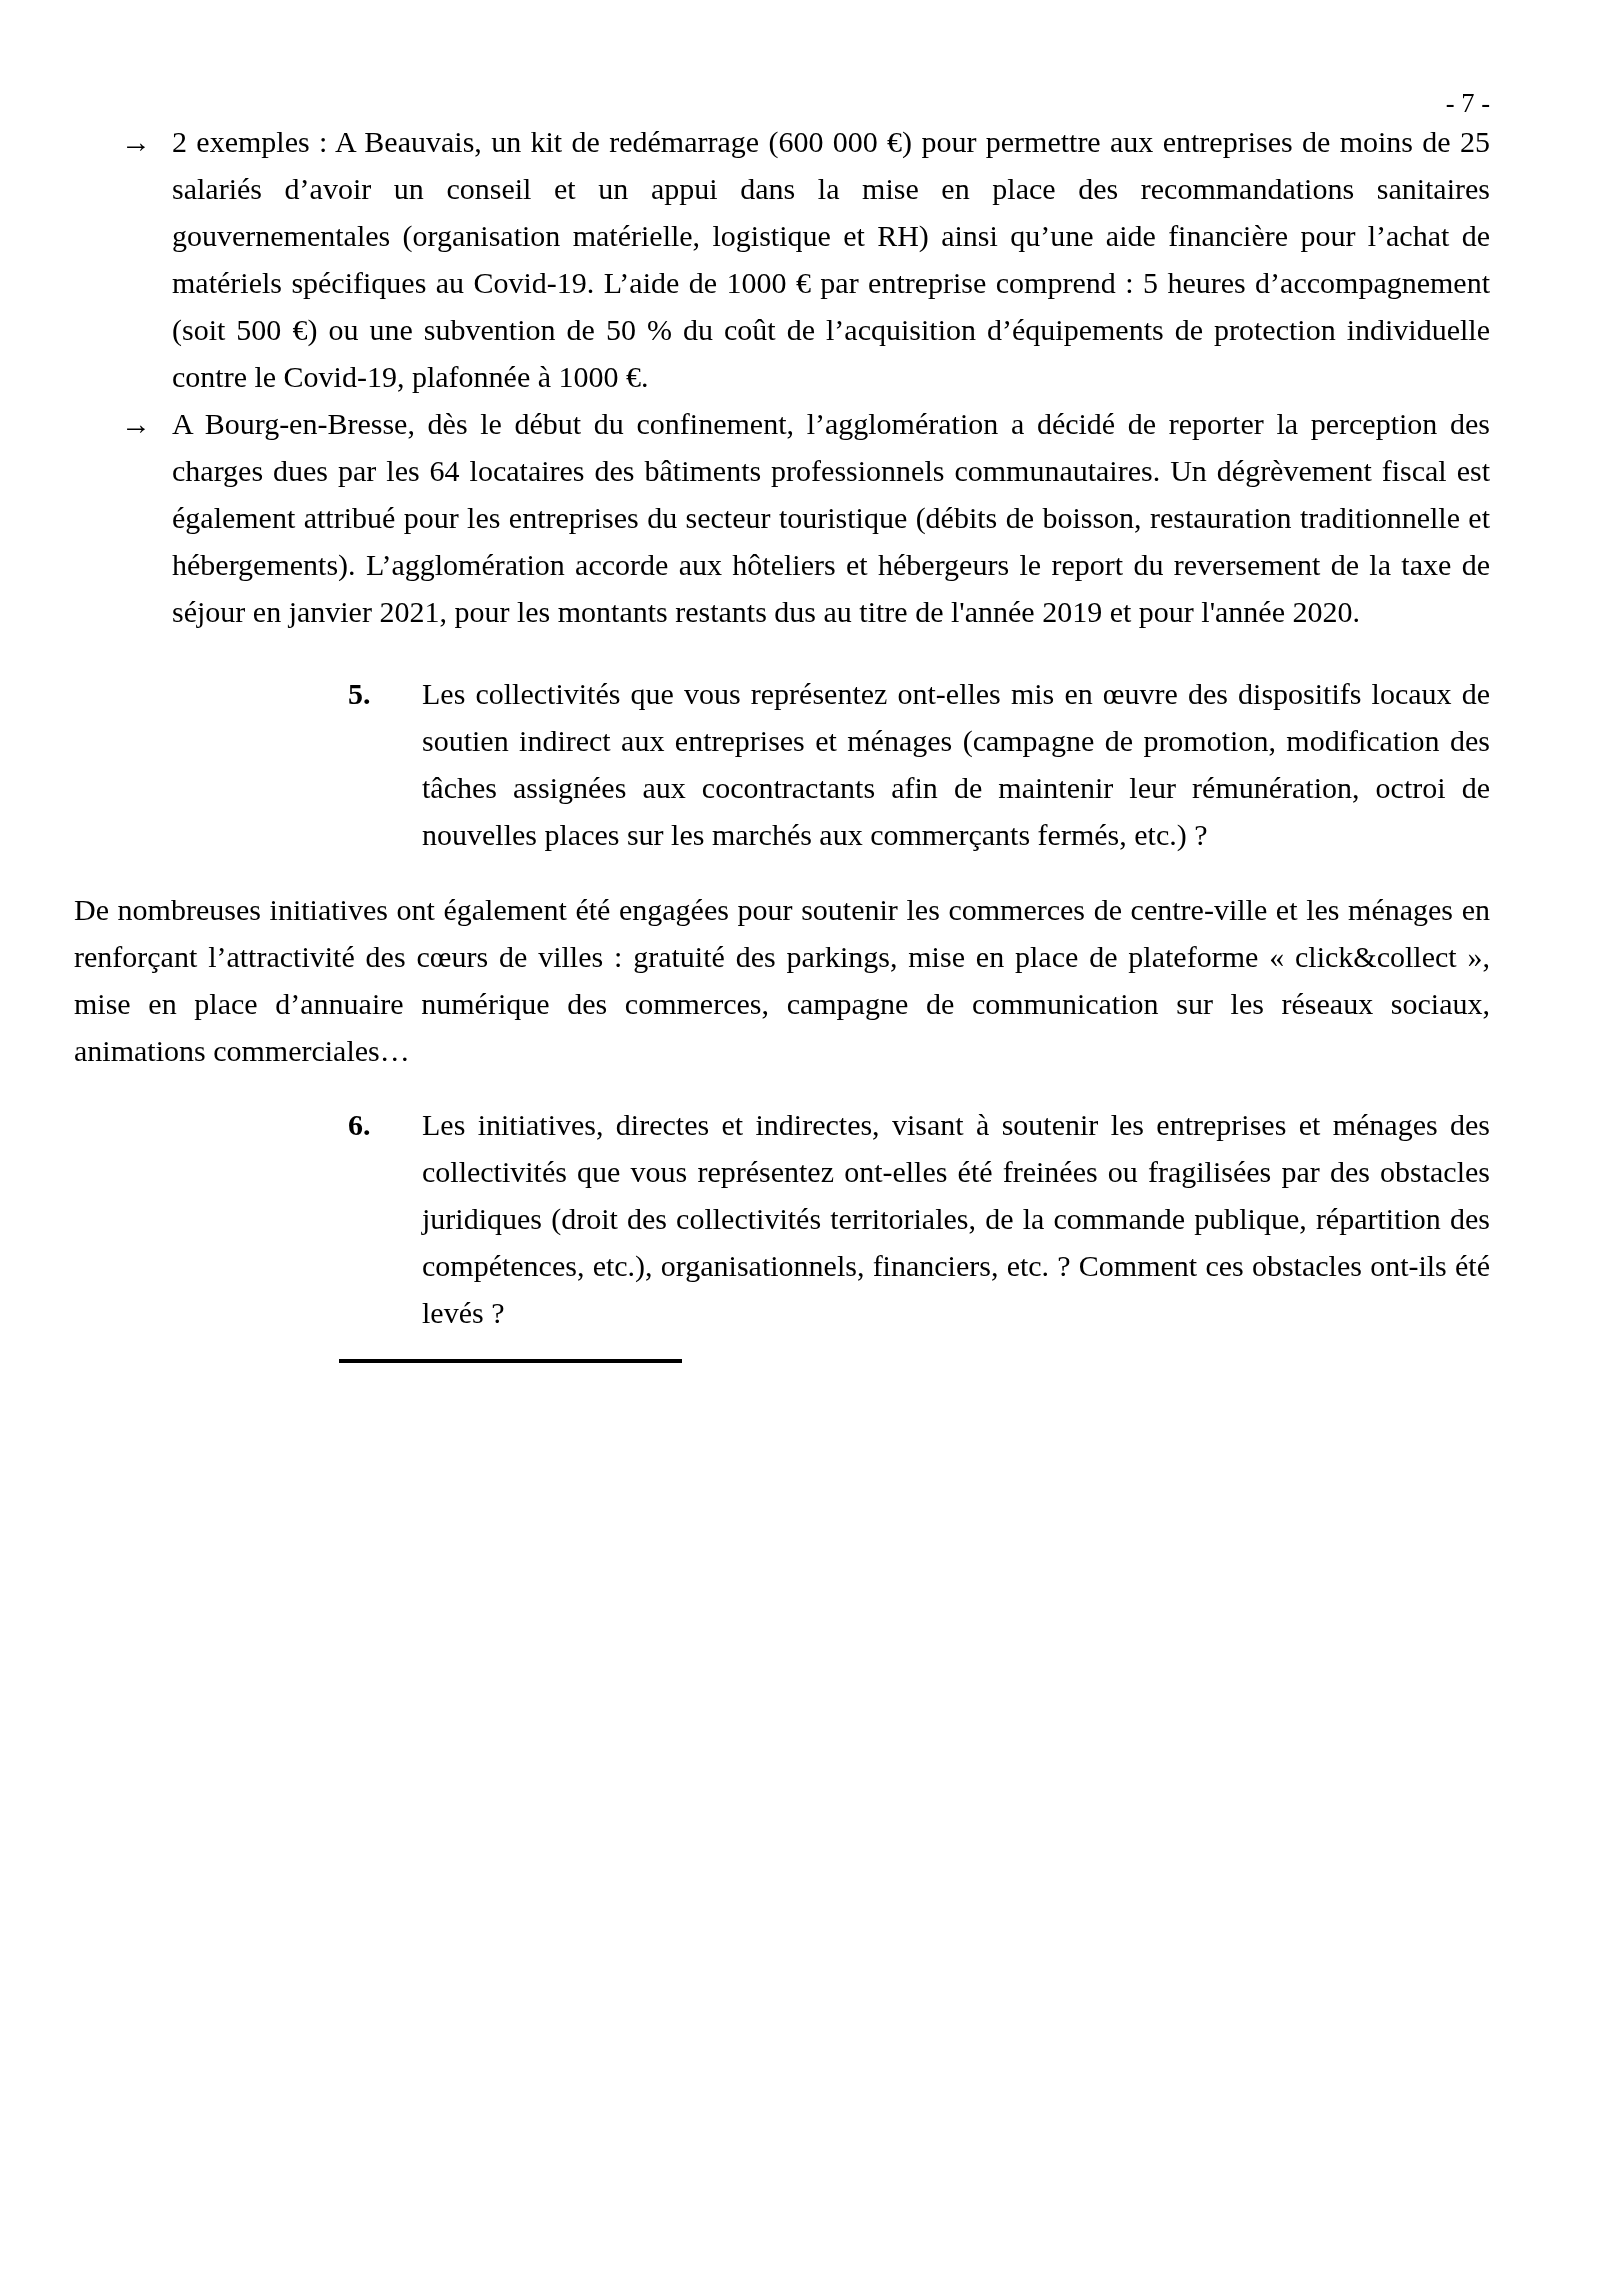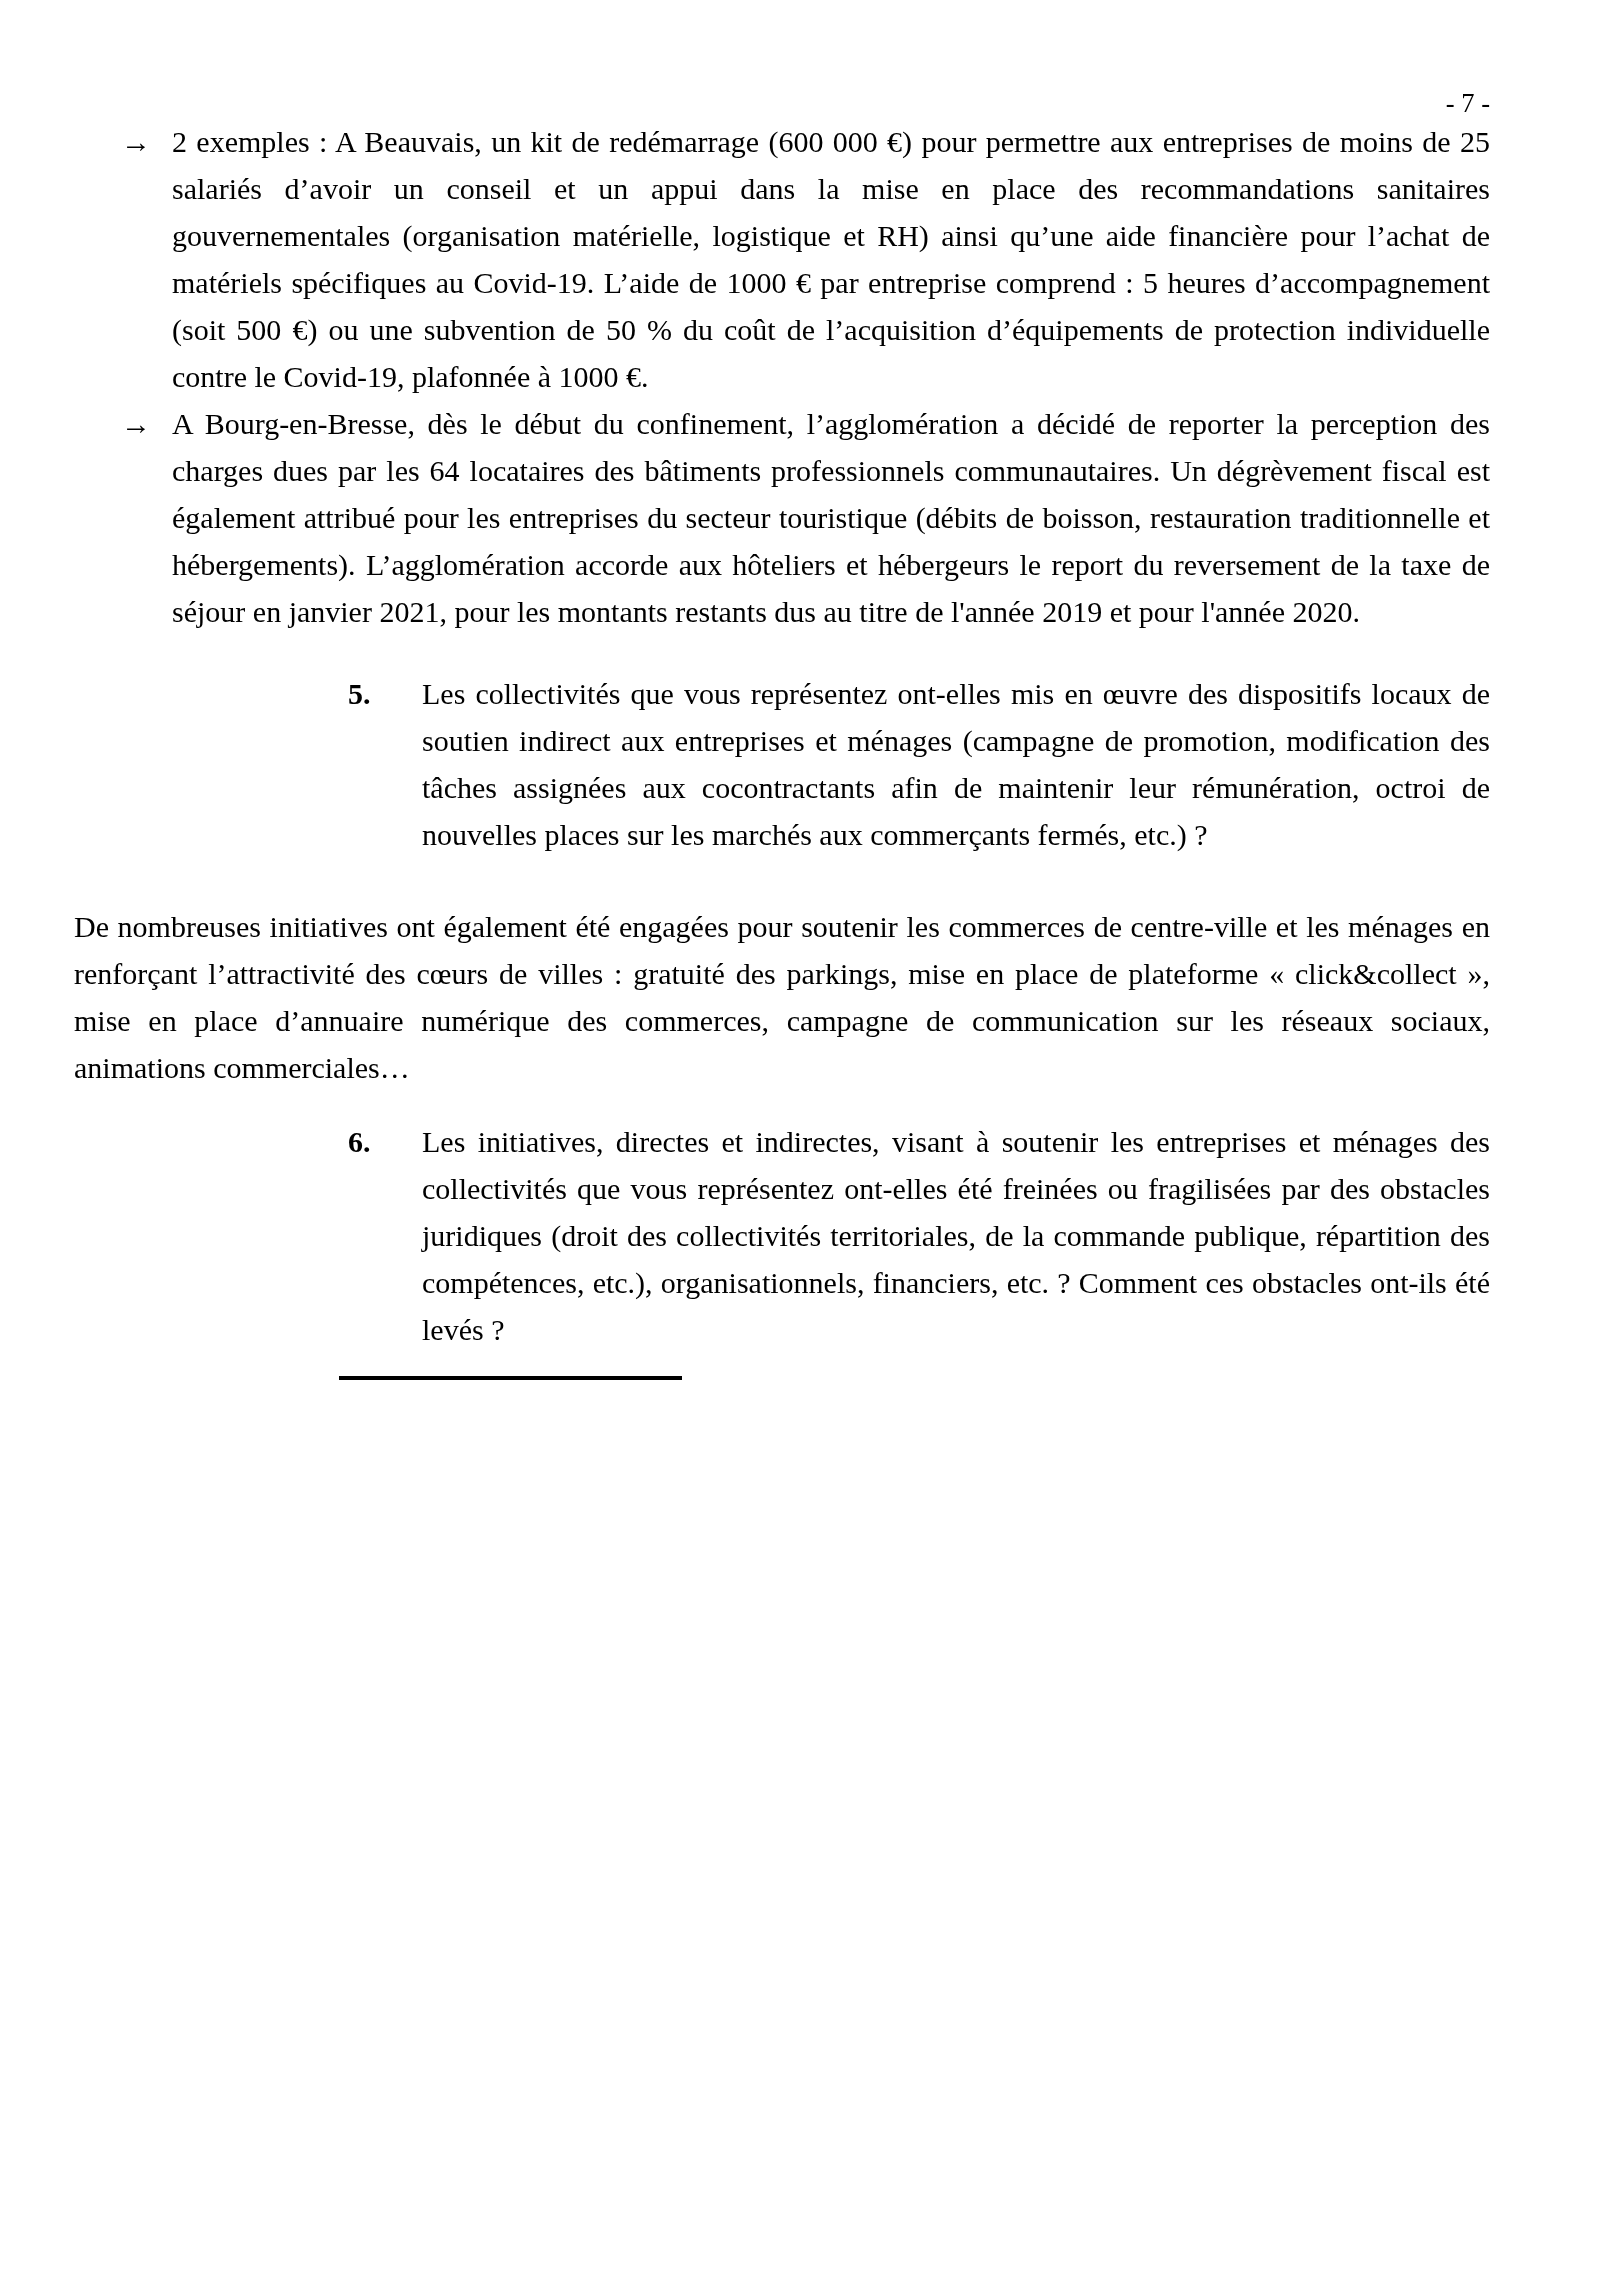--- a/index.html
+++ b/index.html
@@ -45,21 +45,21 @@
     margin-top: 35px;
   }
   .question.q6 { margin-top: 26.5px; }
   .question-number {
     position: absolute;
     left: 274px;
     top: 0;
     font-weight: bold;
   }
   .paragraph {
-    margin-top: 45px;
+    margin-top: 28px;
   }
   .footnote-rule {
     margin-top: 23.5px;
     margin-left: 265px;
     width: 343px;
     height: 3.9px;
     background: #000000;
   }
 </style>
 </head>

